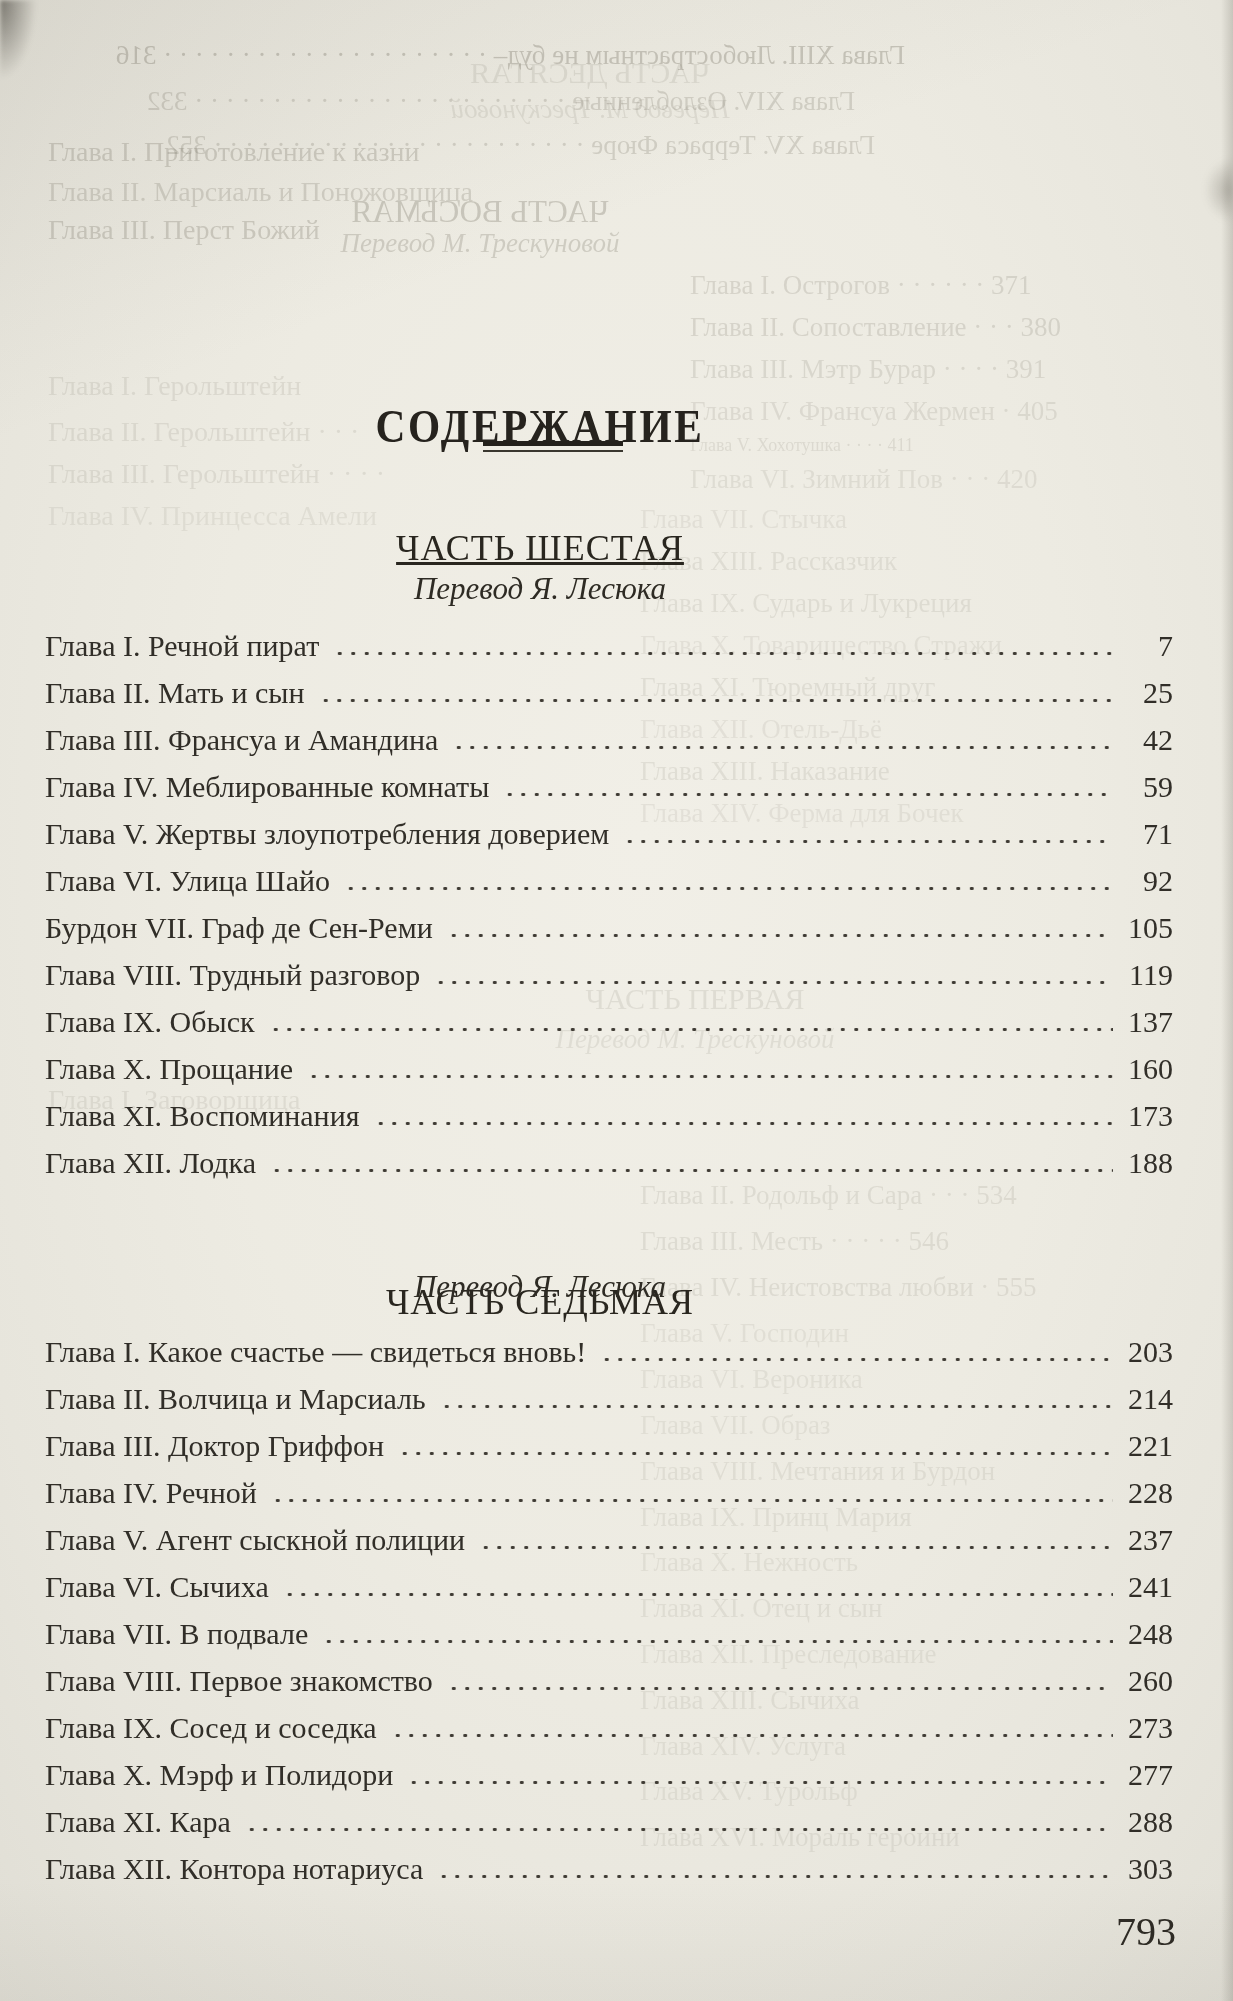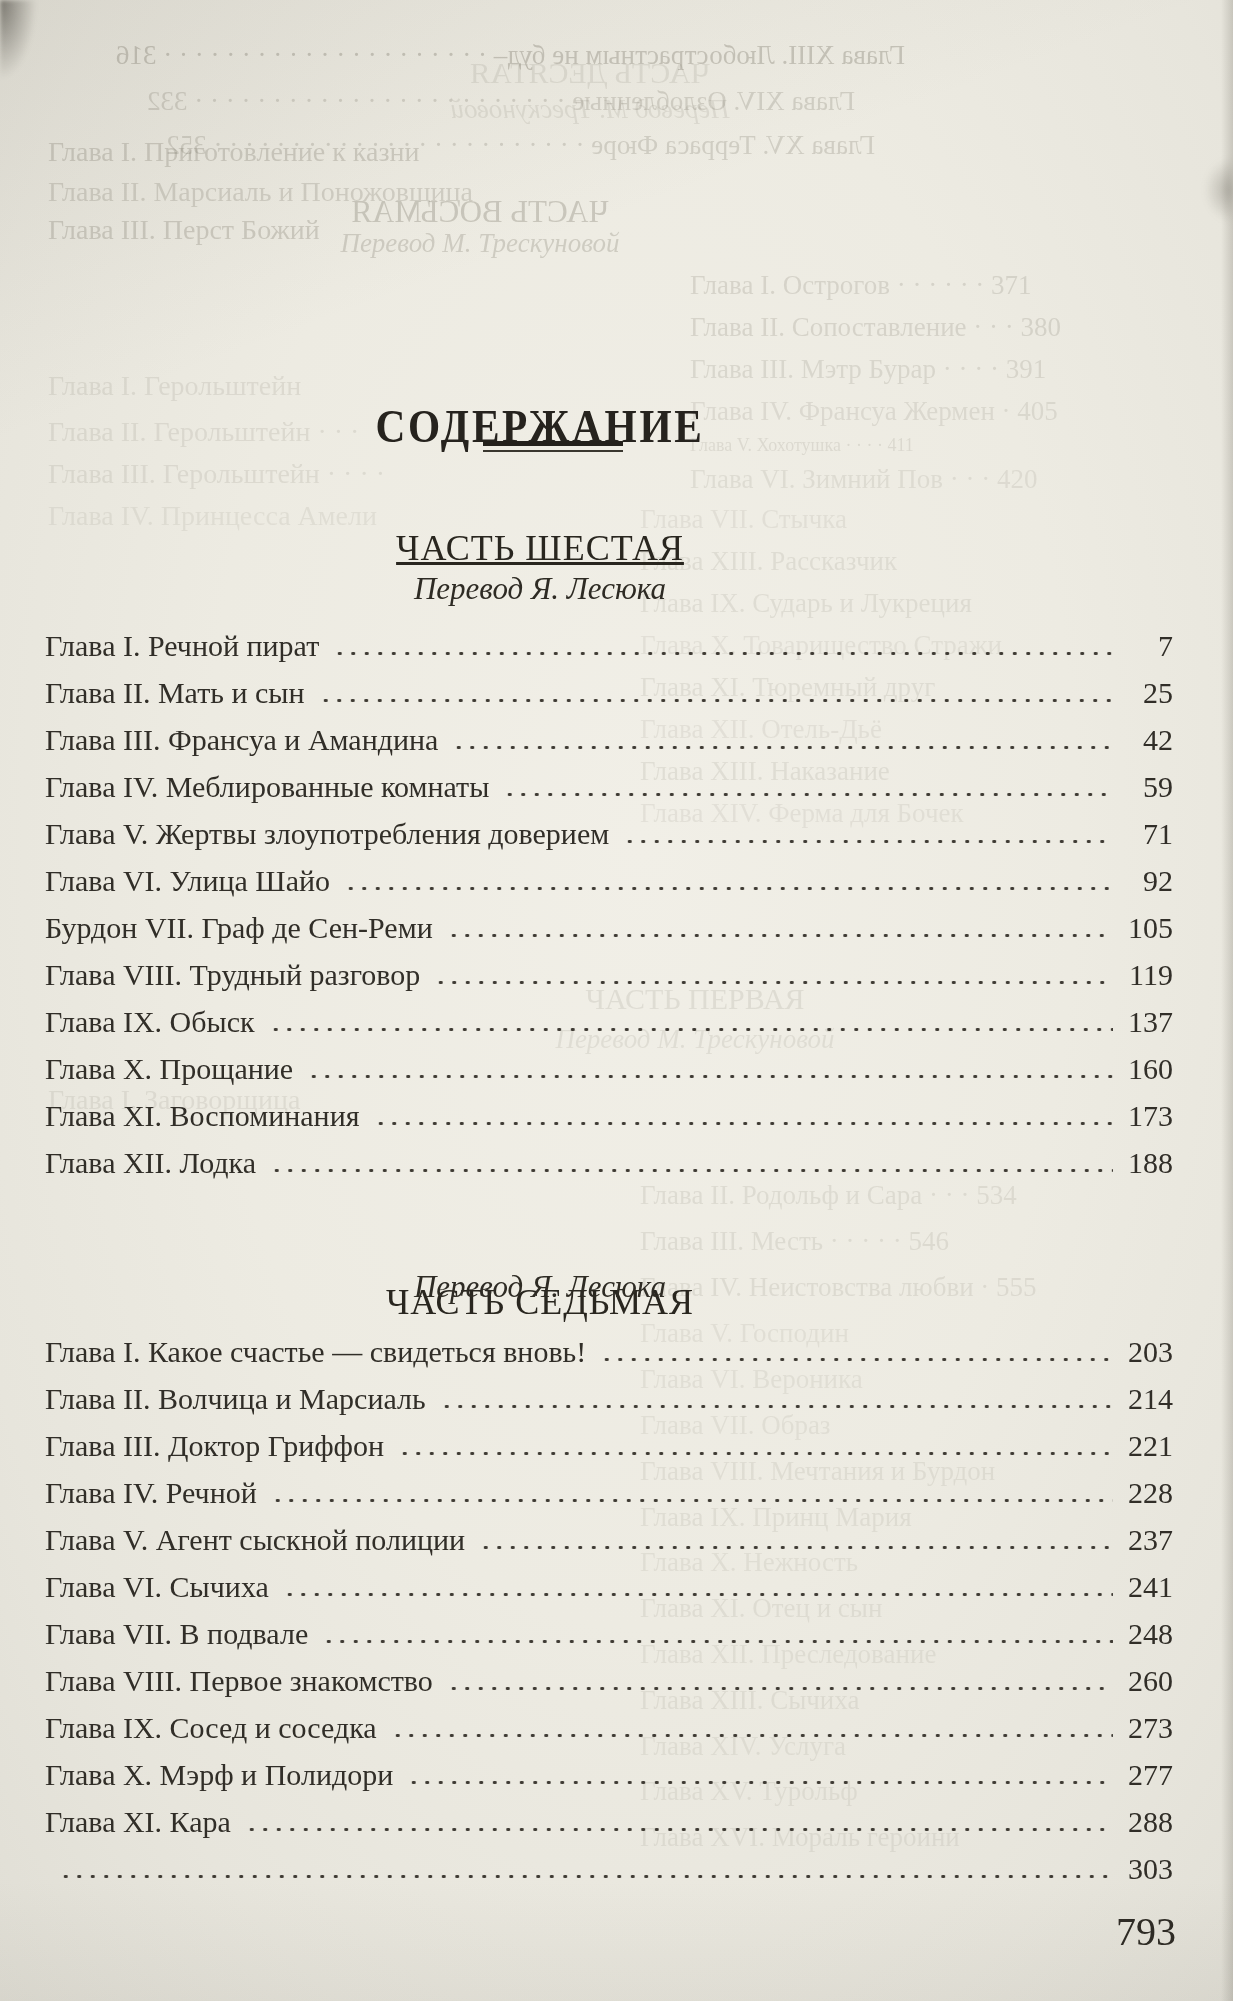--- a/index.html
+++ b/index.html
@@ -256,19 +256,20 @@
     <span class="toc-label">Глава X. Мэрф и Полидори</span>
     <span class="toc-dots"></span>
     <span class="toc-page">277</span>
   </div>
       <div class="toc-row">
     <span class="toc-label">Глава XI. Кара</span>
     <span class="toc-dots"></span>
     <span class="toc-page">288</span>
   </div>
       <div class="toc-row">
+    <span class="toc-label">Глава XII. Контора нотариуса</span>
     <span class="toc-dots"></span>
     <span class="toc-page">303</span>
   </div>
     </div>
 
   <div class="folio">793</div>
 </div>
 
 </body></html>

